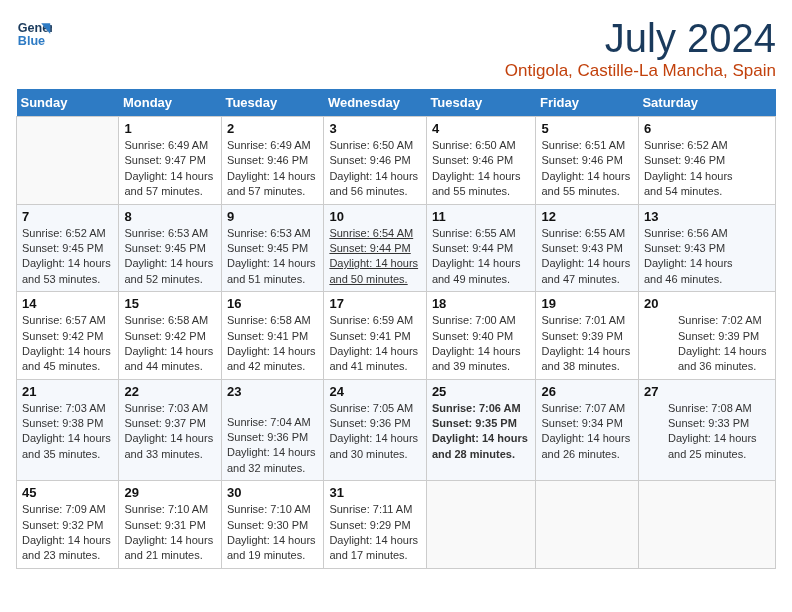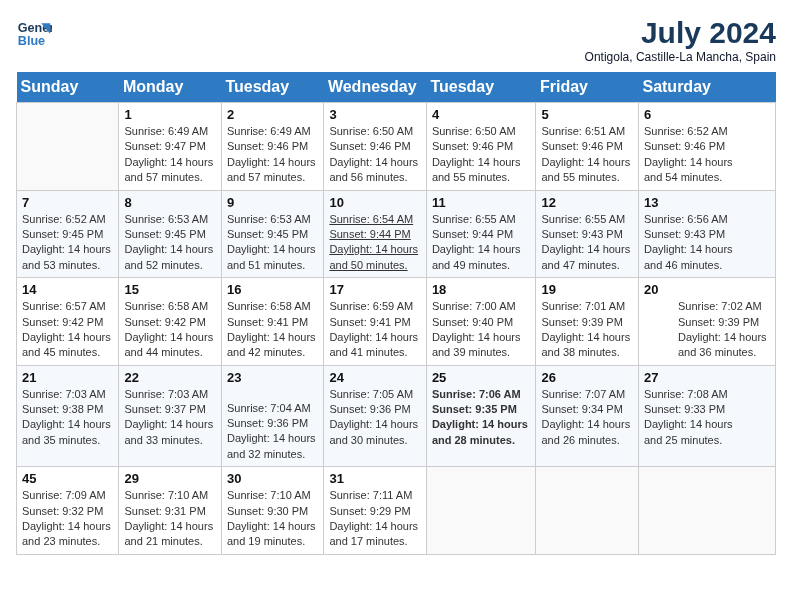--- a/index.html
+++ b/index.html
@@ -22,39 +22,39 @@
       gap: 4px;
     }
     .logo-icon {
       width: 36px;
       height: 36px;
     }
     .title-block {
       text-align: right;
     }
     .main-title {
-      font-size: 30px;
-      font-weight: bold;
+      font-size: 40px;
+      font-weight: normal;
       color: #1a3a5c;
     }
     .subtitle {
-      font-size: 12px;
-      color: #0f172a;
+      font-size: 17px;
+      color: #c2410c;
     }
     table {
       width: 100%;
       border-collapse: collapse;
       font-size: 11px;
     }
     thead tr th {
       background-color: #2e7bc4;
       color: #fff;
       padding: 6px 4px;
       text-align: left;
-      font-size: 16px;
+      font-size: 13px;
       font-weight: bold;
     }
     tbody tr td {
       border: 1px solid #ccc;
       padding: 4px 5px;
       vertical-align: top;
       min-width: 100px;
       background: #fff;
     }
     tbody tr:nth-child(even) td {
@@ -289,21 +289,21 @@
         </td>
         <td>
           <div class="day-num">26</div>
           <div class="day-info" style="white-space: pre-line;">Sunrise: 7:07 AM
 Sunset: 9:34 PM
 Daylight: 14 hours
 and 26 minutes.</div>
         </td>
         <td>
           <div class="day-num">27</div>
-          <div class="day-info" style="white-space: pre-line;">Sunrise: 7:08 AM
+          <div class="day-info" style="white-space: pre-line; margin-left: 24px;">Sunrise: 7:08 AM
 Sunset: 9:33 PM
 Daylight: 14 hours
 and 25 minutes.</div>
         </td>
       </tr>
       <tr>
         <td>
           <div class="day-num">45</div>
           <div class="day-info" style="white-space: pre-line;">Sunrise: 7:09 AM
 Sunset: 9:32 PM

